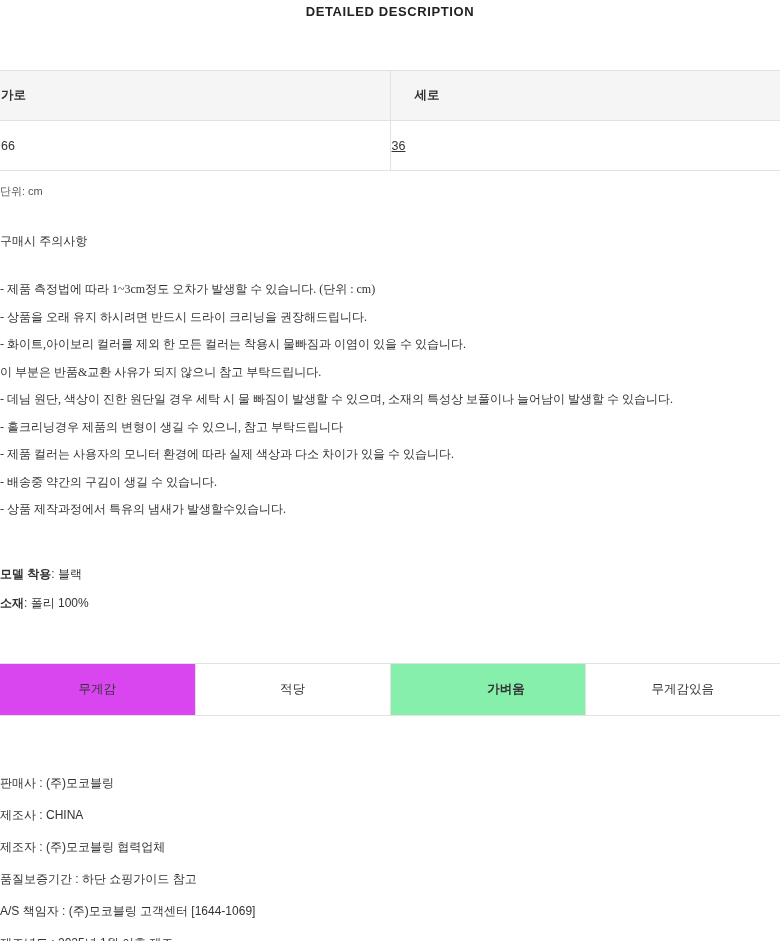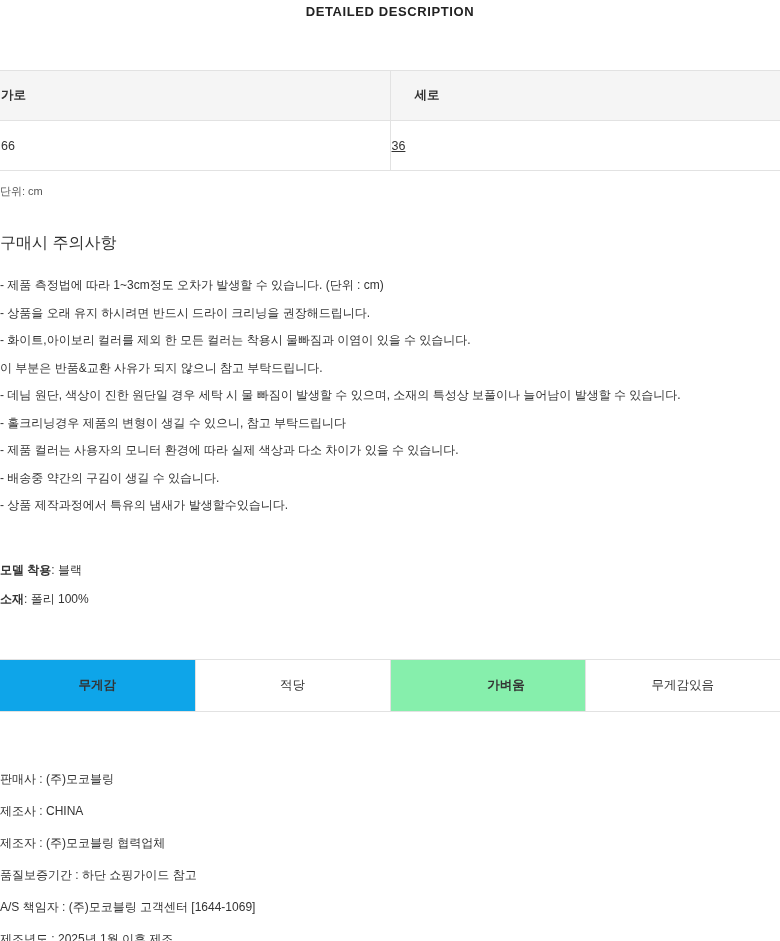--- a/index.html
+++ b/index.html
@@ -60,27 +60,28 @@
   }
   .size-table td:last-child { border-right: none; text-decoration: underline; }
 
   .unit-note {
     font-size: 11px;
     color: #555555;
     margin-top: 13px;
   }
 
   .notice-heading {
-    font-size: 16px;
+    font-size: 12px;
     color: #333333;
     margin-top: 34px;
   }
 
   .notice-list {
-    margin-top: 24px;
+    margin-top: 32px;
+    font-family: Liberation Serif, serif;
   }
   .notice-list p {
     margin: 0 0 12.5px 0;
     font-size: 12px;
     line-height: 1.25;
     color: #333333;
   }
 
   .spec-block {
     margin-top: 49px;
@@ -106,22 +107,22 @@
     border-bottom: 1px solid #e2e2e2;
     border-right: 1px solid #e2e2e2;
     height: 52px;
     text-align: center;
     font-size: 12.5px;
     color: #333333;
     background: #ffffff;
   }
   .scale-table td:last-child { border-right: none; }
   .scale-table td.label {
-    background: #0ea5e9;
-    font-weight: bold;
+    background: #d946ef;
+    font-weight: normal;
   }
   .scale-table td.active {
     background: #86efac;
     font-weight: bold;
     padding-left: 38px;
   }
 
   .vendor-block {
     margin-top: 59px;
   }

